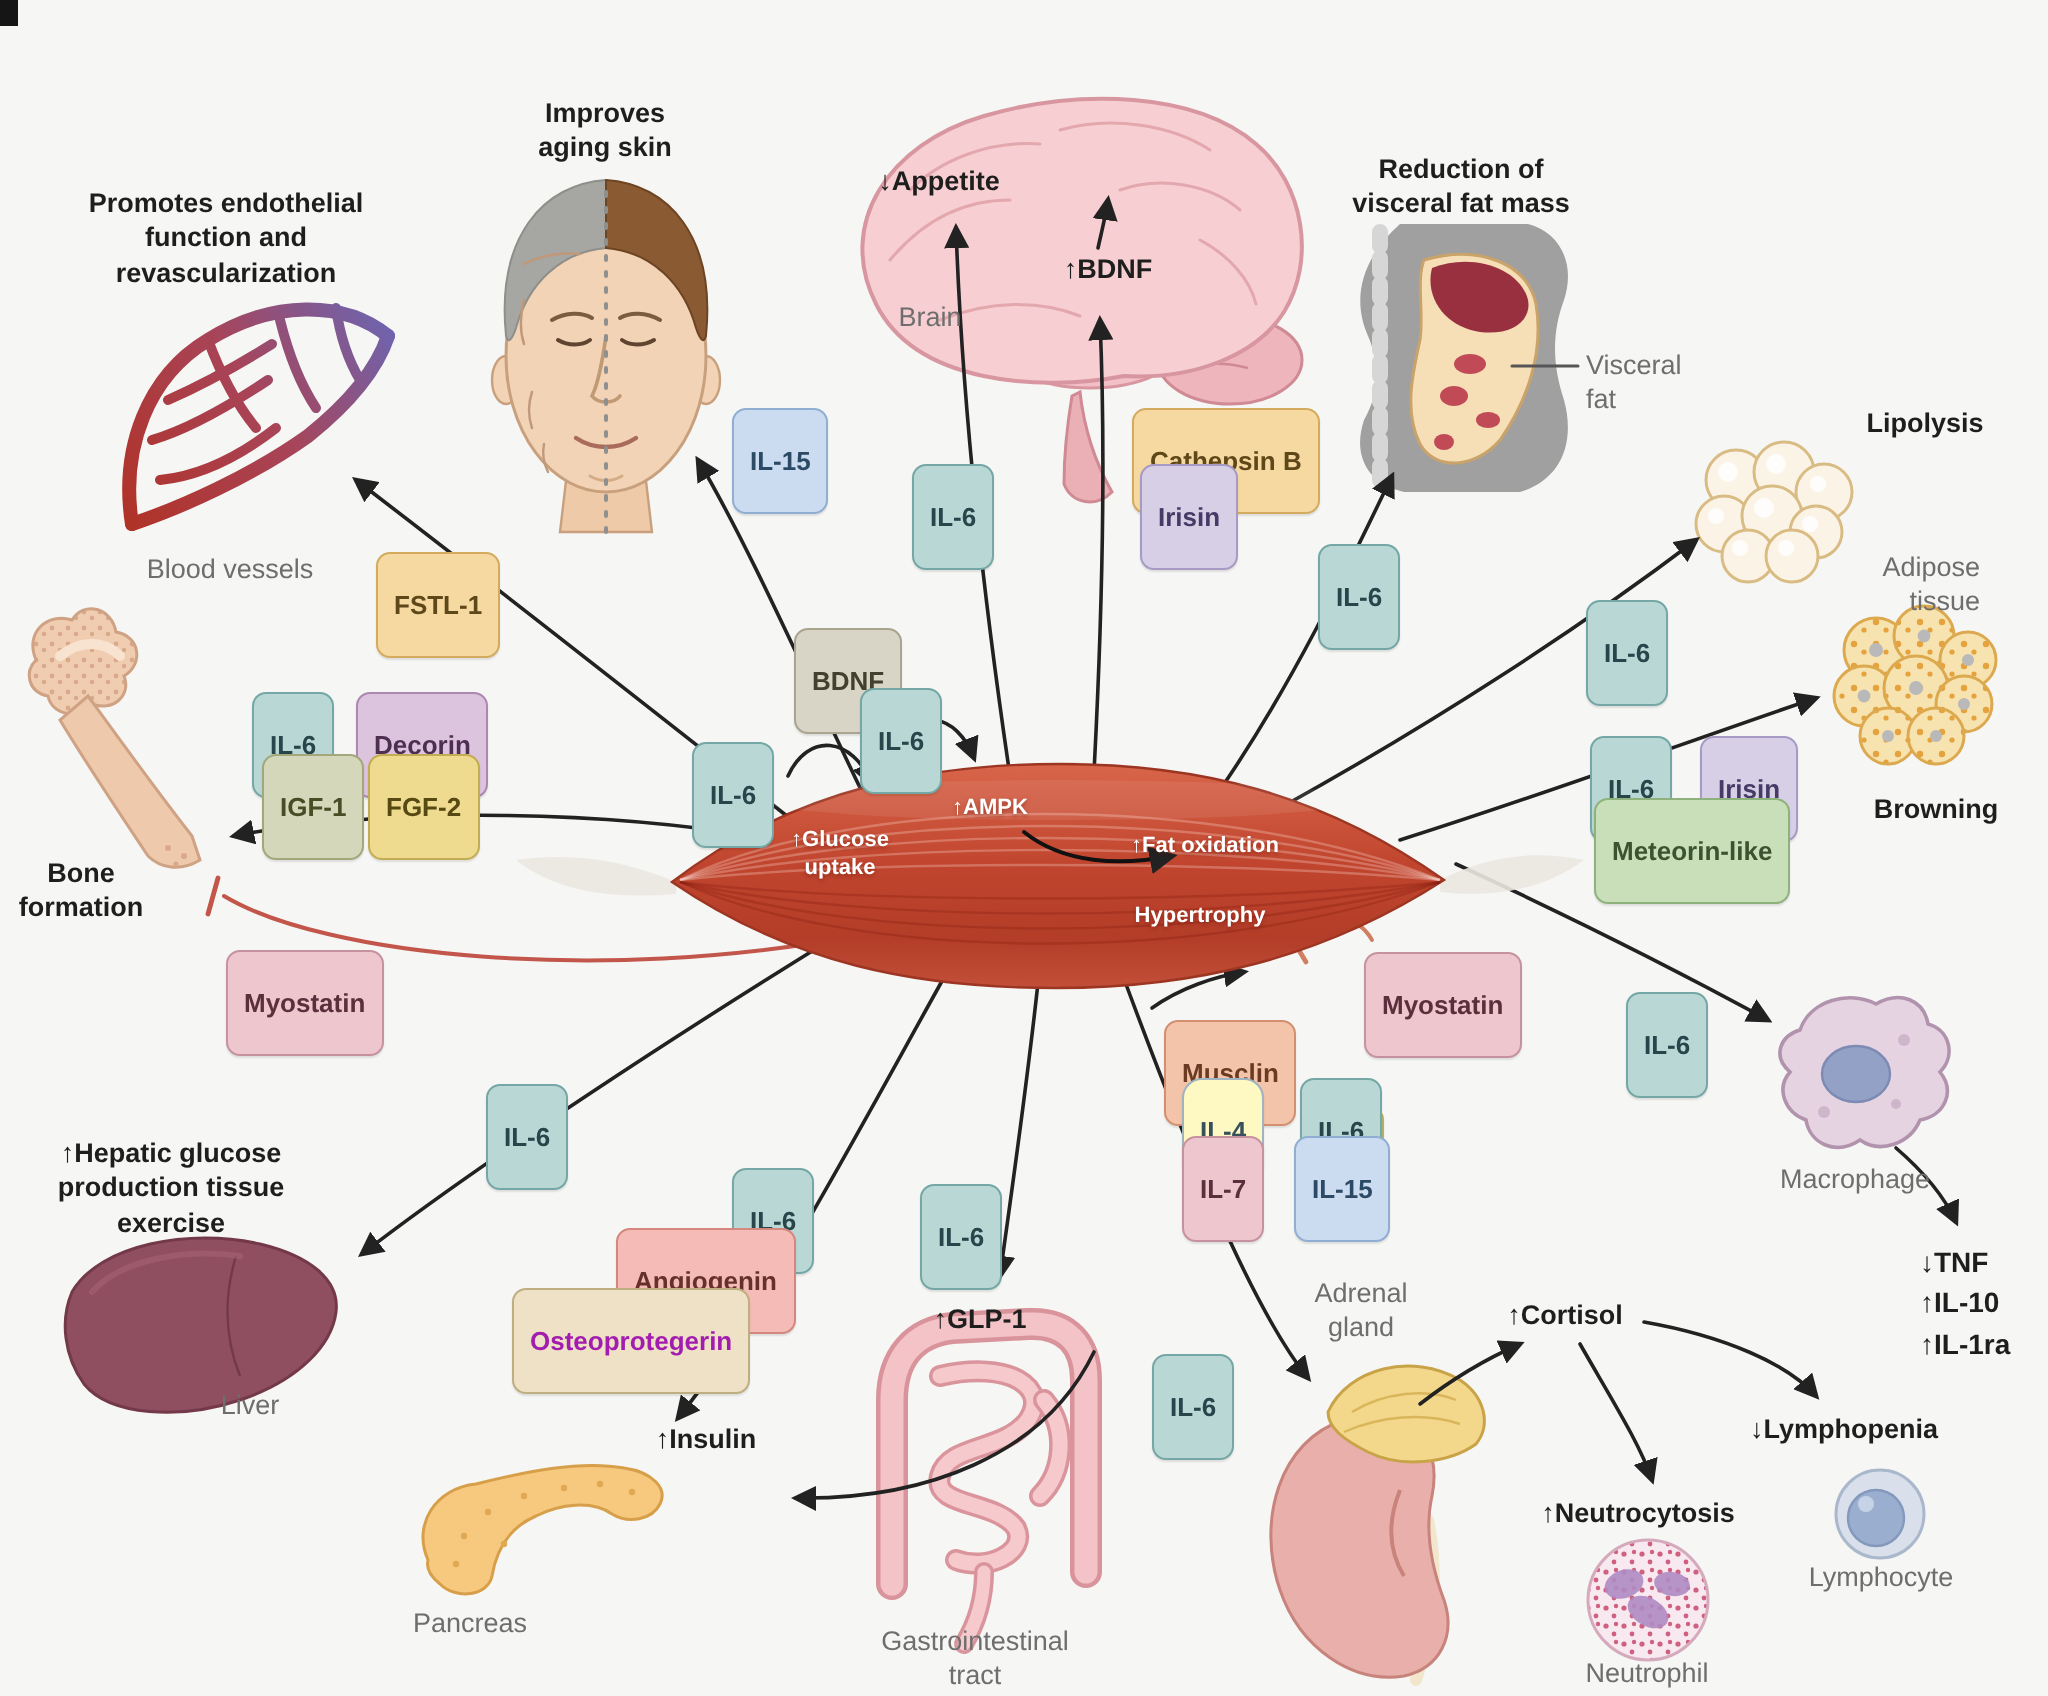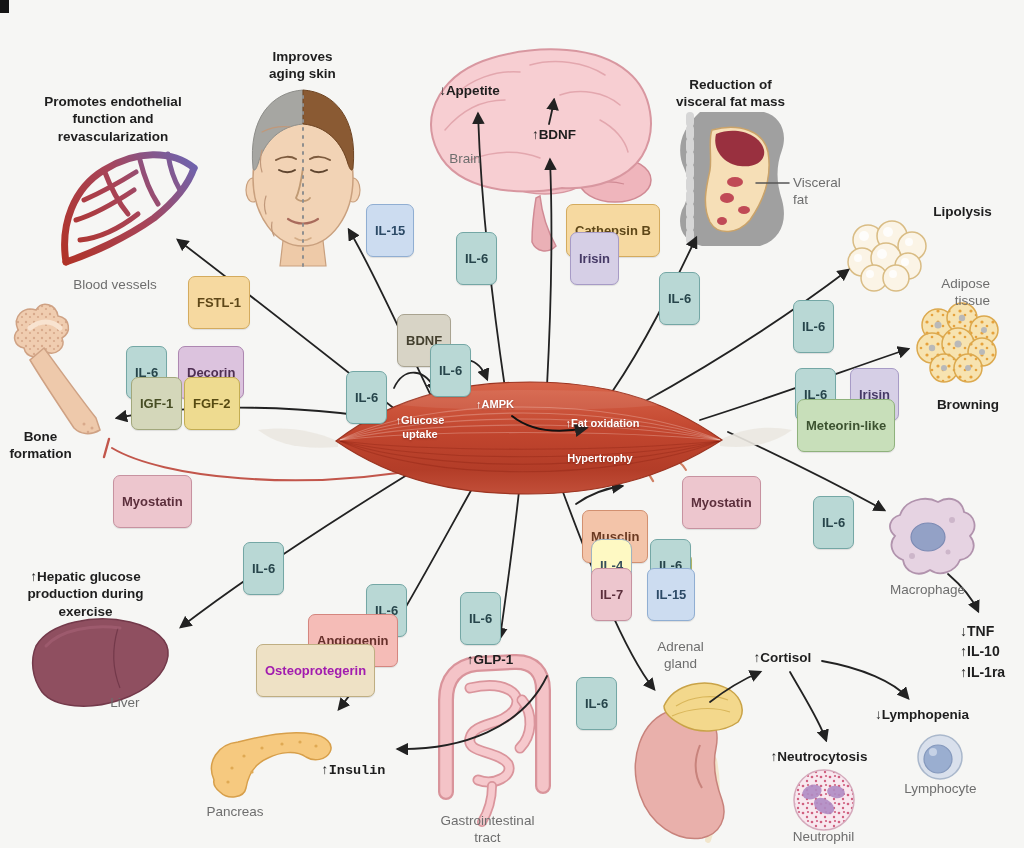--- a/index.html
+++ b/index.html
@@ -337,24 +337,24 @@
 <div class="lbl title" style="left:862px;top:706px;width:120px;">↓Lymphopenia</div>
 <div class="lbl cap" style="left:898px;top:780px;width:85px;">Lymphocyte</div>
 <div class="lbl title" style="left:760px;top:748px;width:118px;">↑Neutrocytosis</div>
 <div class="lbl cap" style="left:786px;top:828px;width:75px;">Neutrophil</div>
 <div class="lbl title" style="left:745px;top:649px;width:75px;">↑Cortisol</div>
 <div class="lbl cap" style="left:648px;top:638px;width:65px;">Adrenal
 gland</div>
 <div class="lbl cap" style="left:430px;top:812px;width:115px;">Gastrointestinal
 tract</div>
 <div class="lbl title" style="left:455px;top:651px;width:70px;">↑GLP-1</div>
-<div class="lbl title" style="left:318px;top:762px;width:70px;font-family:Liberation Mono, monospace;">↑Insulin</div>
+<div class="lbl title" style="left:318px;top:711px;width:70px;">↑Insulin</div>
 <div class="lbl cap" style="left:200px;top:803px;width:70px;">Pancreas</div>
 <div class="lbl title" style="left:18px;top:568px;width:135px;">↑Hepatic glucose
-production during
+production tissue
 exercise</div>
 <div class="lbl cap" style="left:100px;top:694px;width:50px;">Liver</div>
 <div class="lbl title" style="left:3px;top:428px;width:75px;">Bone
 formation</div>
 
 <div class="muscle-txt" style="left:455px;top:398px;width:80px;">↑AMPK</div>
 <div class="muscle-txt" style="left:375px;top:414px;width:90px;">↑Glucose
 uptake</div>
 <div class="muscle-txt" style="left:540px;top:417px;width:125px;">↑Fat oxidation</div>
 <div class="muscle-txt" style="left:545px;top:452px;width:110px;">Hypertrophy</div>

